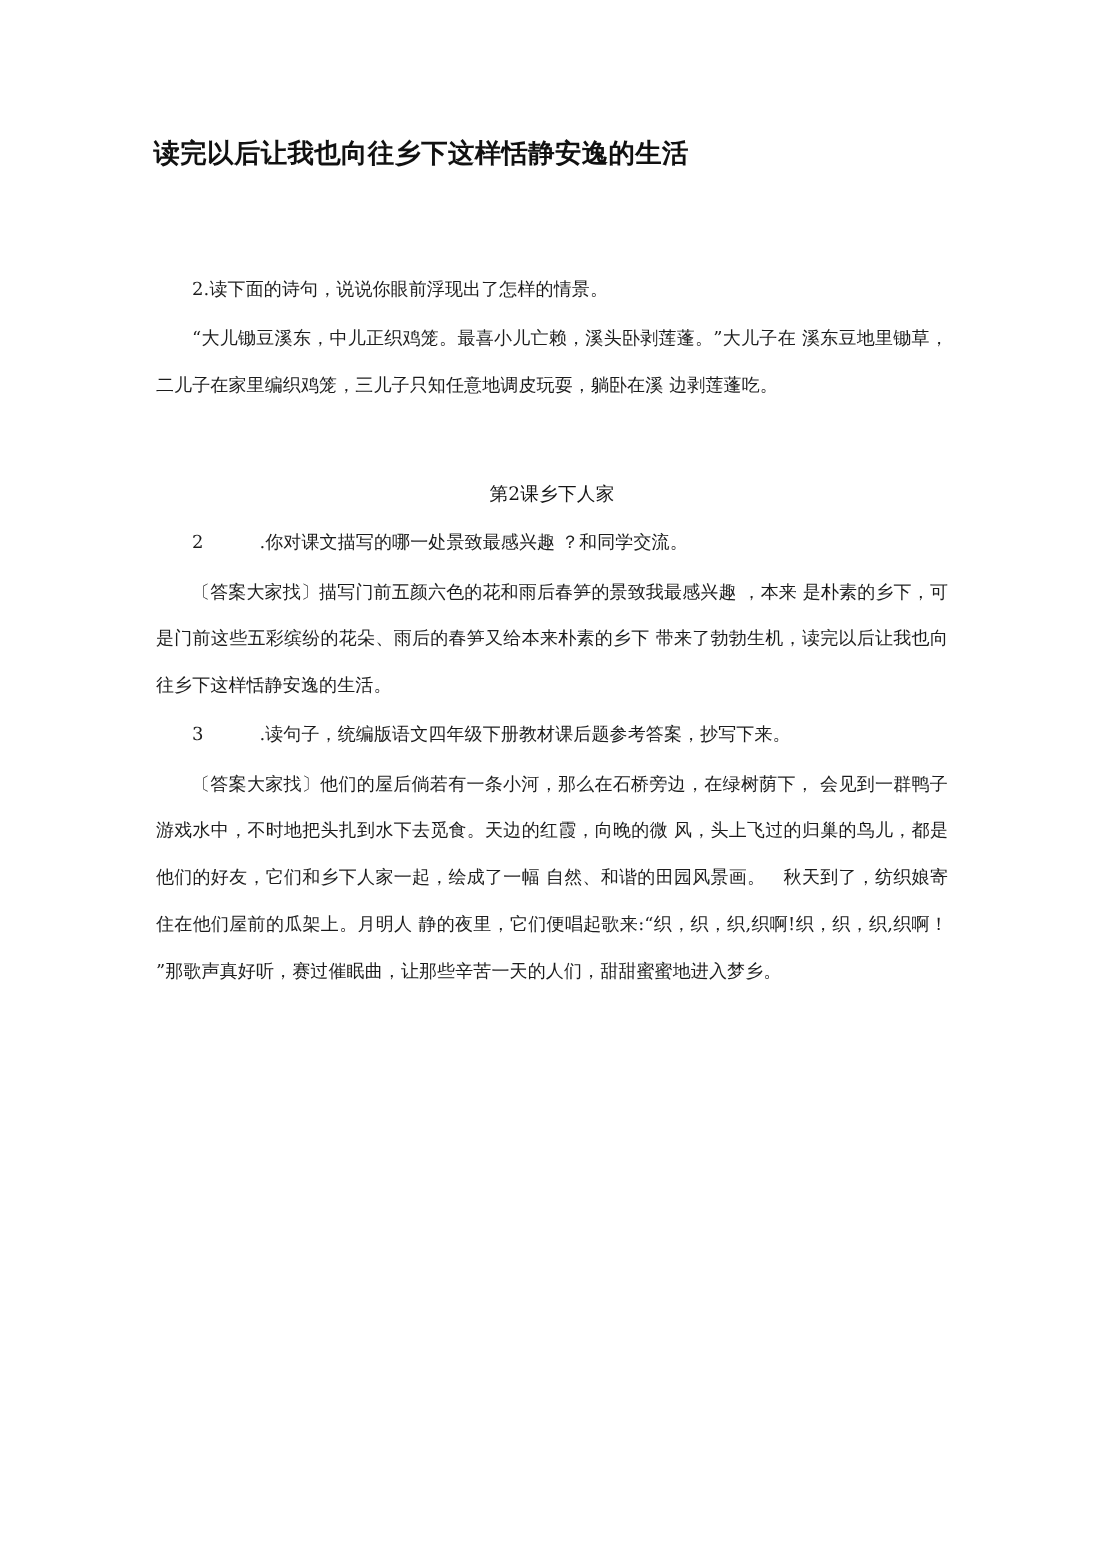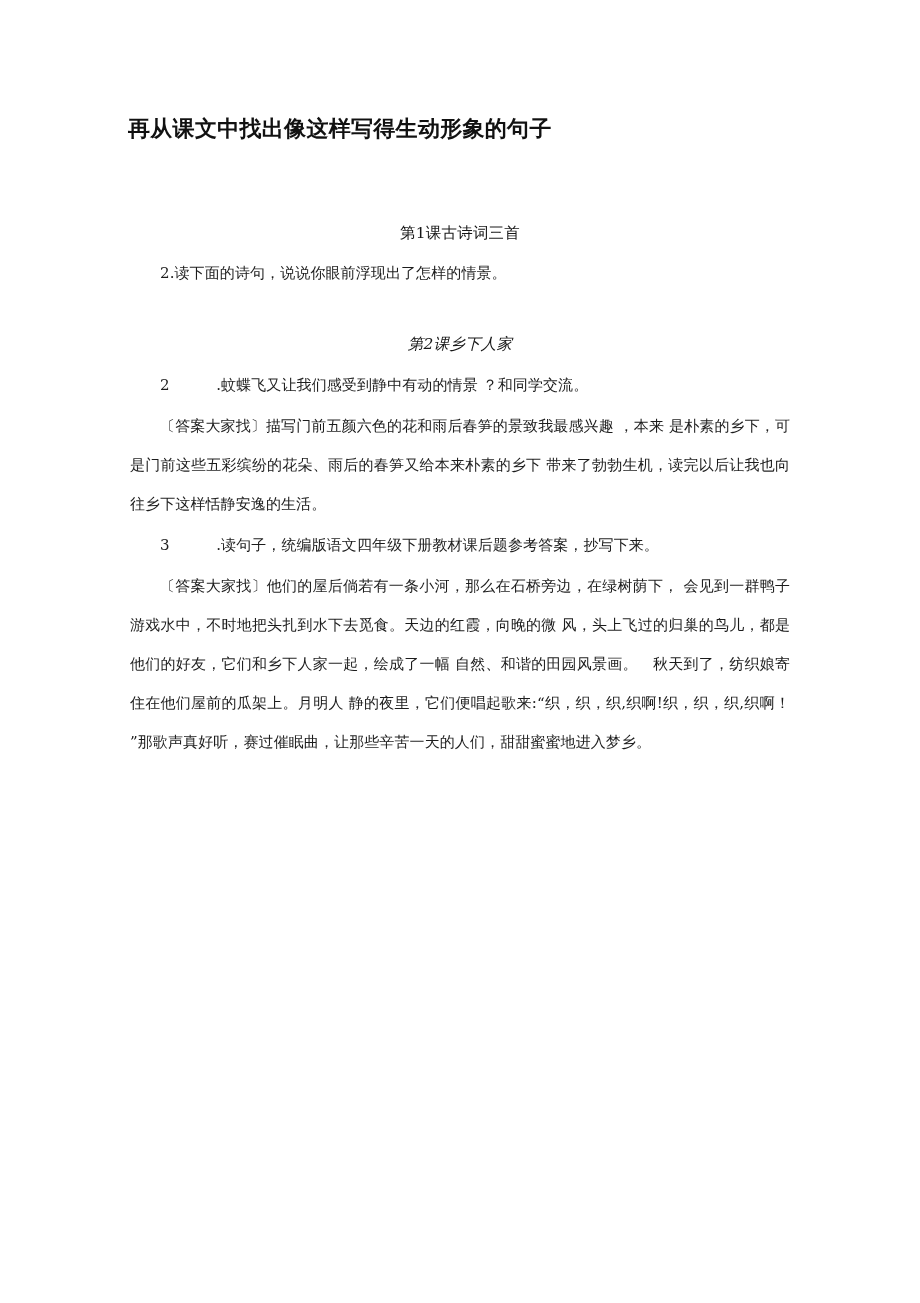--- a/index.html
+++ b/index.html
@@ -42,22 +42,21 @@
   }
   .section-heading {
     text-align: center;
     font-size: 15.5px;
     line-height: 1.5;
     margin: 0 0 9px 0;
     color: #161616;
     letter-spacing: 0.2px;
   }
   .section-heading.second {
-    margin-top: 40px;
-    font-style: italic;
+    margin-top: 60px;
   }
   p.para {
     margin: 0 0 2px 0;
     font-size: 15px;
     line-height: 39px;
     text-align: justify;
     text-justify: inter-ideograph;
     text-indent: 2em;
     color: #1c1c1c;
     word-break: break-all;
@@ -73,39 +72,39 @@
   .gap-small {
     display: inline-block;
     width: 0.35em;
   }
 </style>
 </head>
 <body>
 
 <div class="page">
 
-  <h1 class="doc-title">再从课文中找出像这样写得生动形象的句子</h1>
+  <h1 class="doc-title">读完以后让我也向往乡下这样恬静安逸的生活</h1>
 
   <div class="body-block">
 
     <div>
-      <div class="section-heading">第1课古诗词三首</div>
 
       <p class="para q-num"><span>2.</span><span>读下面的诗句，说说你眼前浮现出了怎样的情景。</span></p>
 
 
 
+      <p class="para"><span>“大儿锄豆溪东，中儿正织鸡笼。最喜小儿亡赖，溪头卧剥莲蓬。”大儿子在 溪东豆地里锄草，二儿子在家里编织鸡笼，三儿子只知任意地调皮玩耍，躺卧在溪 边剥莲蓬吃。</span></p>
     </div>
 
     <div>
       <div class="section-heading second">第2课乡下人家</div>
 
 
 
-      <p class="para q-num"><span>2</span><span class="gap-wide"></span><span>.</span><span>蚊蝶飞又让我们感受到静中有动的情景 ？和同学交流。</span></p>
+      <p class="para q-num"><span>2</span><span class="gap-wide"></span><span>.</span><span>你对课文描写的哪一处景致最感兴趣 ？和同学交流。</span></p>
 
       <p class="para"><span>〔答案大家找〕</span><span>描写门前五颜六色的花和雨后春笋的景致我最感兴趣 ，本来 是朴素的乡下，可是门前这些五彩缤纷的花朵、雨后的春笋又给本来朴素的乡下 带来了勃勃生机，读完以后让我也向往乡下这样恬静安逸的生活。</span></p>
 
       <p class="para q-num"><span>3</span><span class="gap-wide"></span><span>.</span><span>读句子，统编版语文四年级下册教材课后题参考答案，抄写下来。</span></p>
 
       <p class="para"><span>〔答案大家找〕</span><span>他们的屋后倘若有一条小河，那么在石桥旁边，在绿树荫下， 会见到一群鸭子游戏水中，不时地把头扎到水下去觅食。天边的红霞，向晚的微 风，头上飞过的归巢的鸟儿，都是他们的好友，它们和乡下人家一起，绘成了一幅 自然、和谐的田园风景画。　秋天到了，纺织娘寄住在他们屋前的瓜架上。月明人 静的夜里，它们便唱起歌来:“织，织，织,织啊!织，织，织,织啊！ ”那歌声真好听，赛过催眠曲，让那些辛苦一天的人们，甜甜蜜蜜地进入梦乡。</span></p>
     </div>
 
   </div>
 </div>

